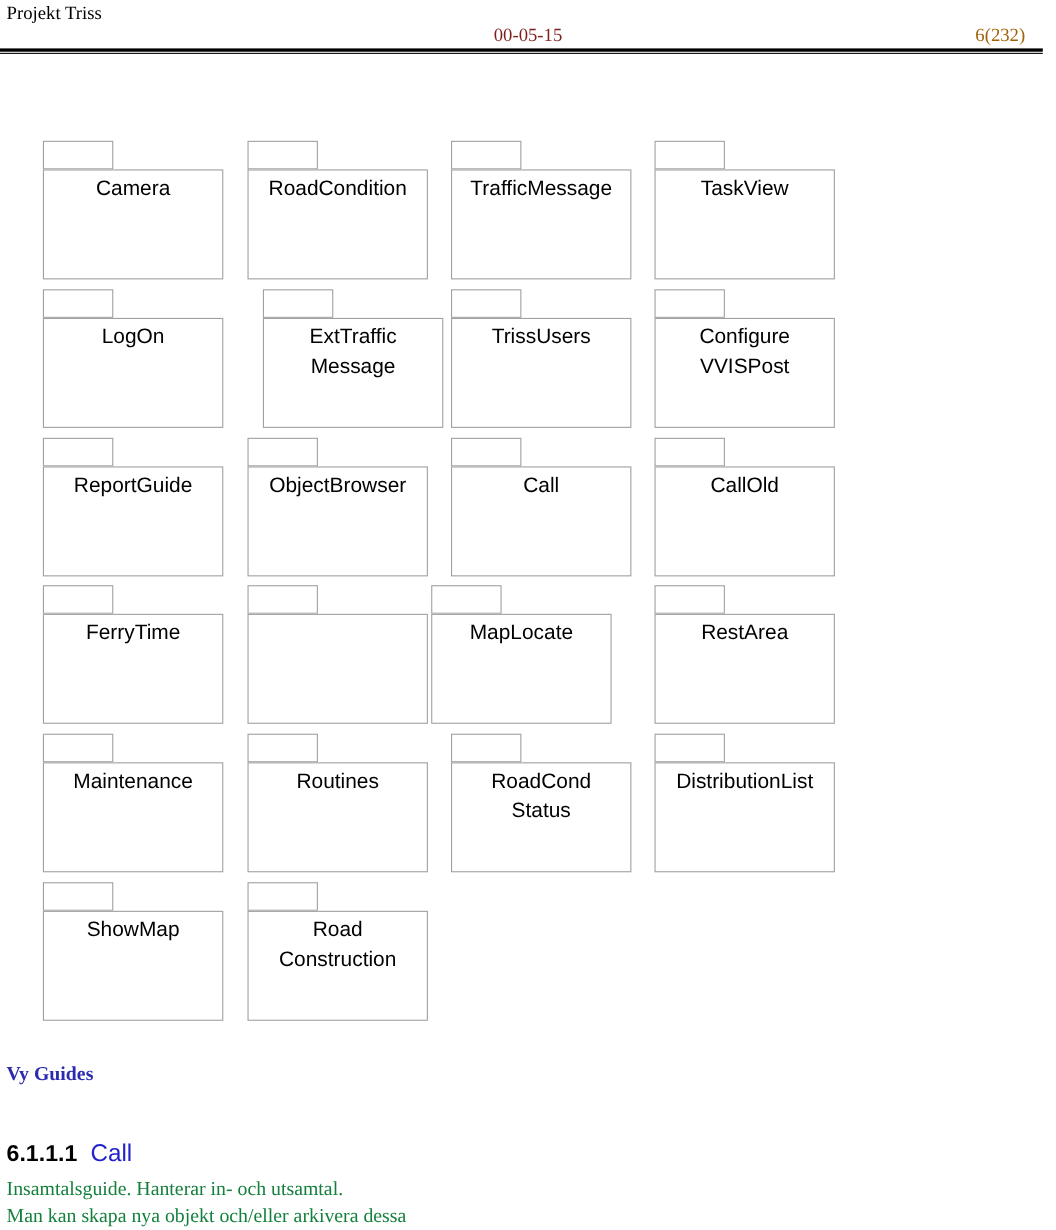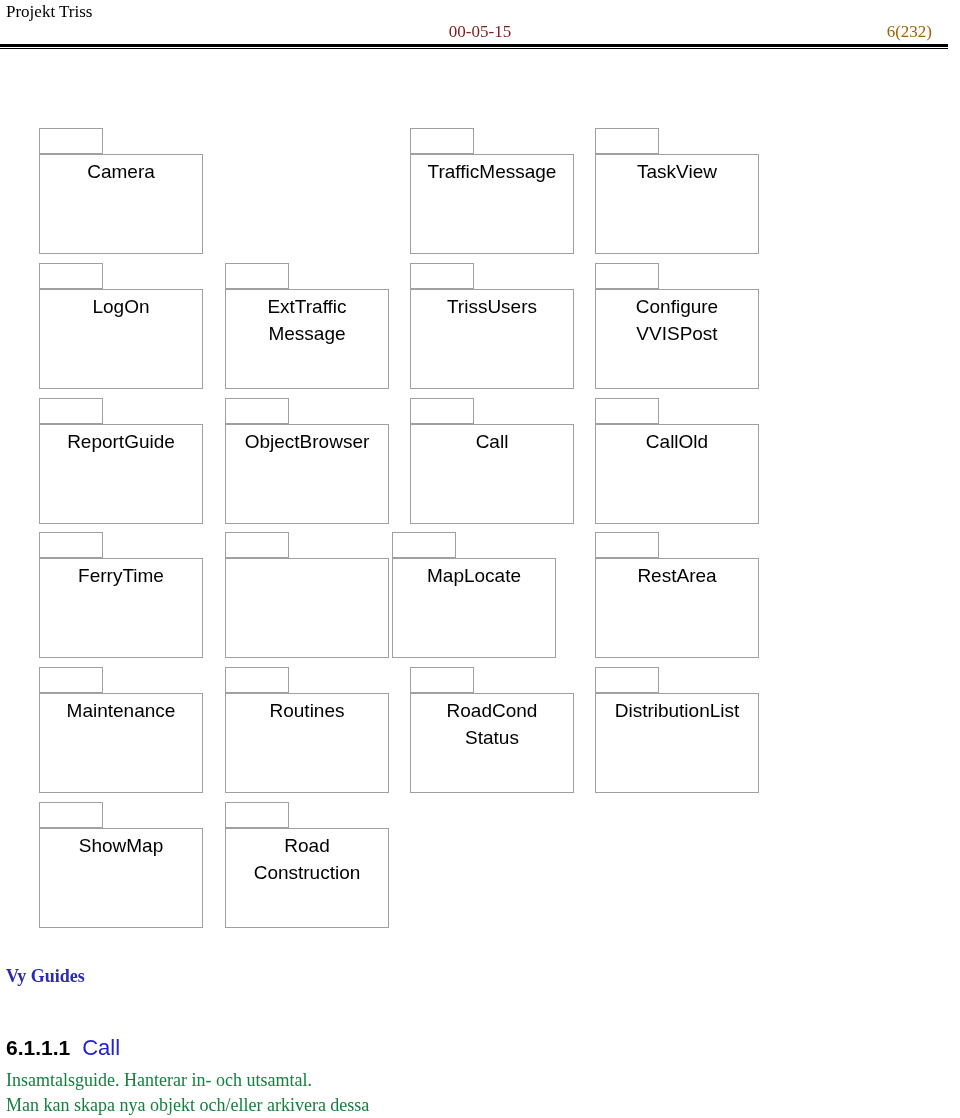--- a/index.html
+++ b/index.html
@@ -166,36 +166,41 @@
   <div id="header-rule"></div>
   <div id="header-rule-thin"></div>
 </div>
 
 <div id="package-diagram">
     <div class="uml-package" style="left: 39px; top: 128px;">
       <div class="pkg-tab"></div>
       <div class="pkg-body"></div>
       <div class="pkg-label">Camera</div>
     </div>
+    <div class="uml-package" style="left: 225px; top: 128px;">
+      <div class="pkg-tab"></div>
+      <div class="pkg-body"></div>
+      <div class="pkg-label">RoadCondition</div>
+    </div>
     <div class="uml-package" style="left: 410px; top: 128px;">
       <div class="pkg-tab"></div>
       <div class="pkg-body"></div>
       <div class="pkg-label">TrafficMessage</div>
     </div>
     <div class="uml-package" style="left: 595px; top: 128px;">
       <div class="pkg-tab"></div>
       <div class="pkg-body"></div>
       <div class="pkg-label">TaskView</div>
     </div>
     <div class="uml-package" style="left: 39px; top: 263px;">
       <div class="pkg-tab"></div>
       <div class="pkg-body"></div>
       <div class="pkg-label">LogOn</div>
     </div>
-    <div class="uml-package" style="left: 225px; top: 263px;">
+    <div class="uml-package" style="left: 239px; top: 263px;">
       <div class="pkg-tab"></div>
       <div class="pkg-body"></div>
       <div class="pkg-label">ExtTraffic
 Message</div>
     </div>
     <div class="uml-package" style="left: 410px; top: 263px;">
       <div class="pkg-tab"></div>
       <div class="pkg-body"></div>
       <div class="pkg-label">TrissUsers</div>
     </div>

